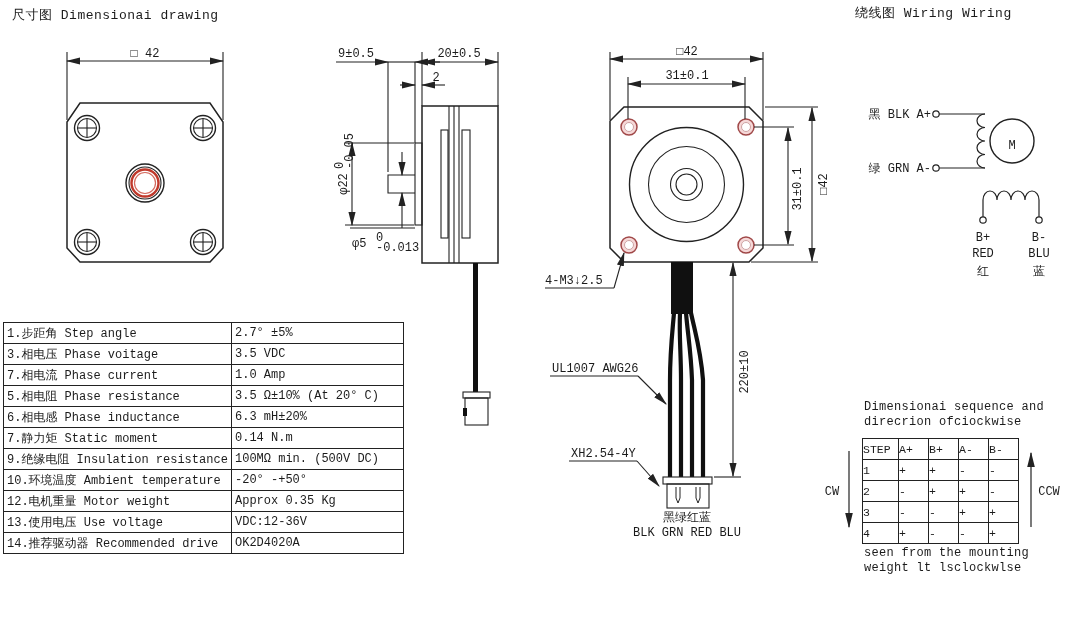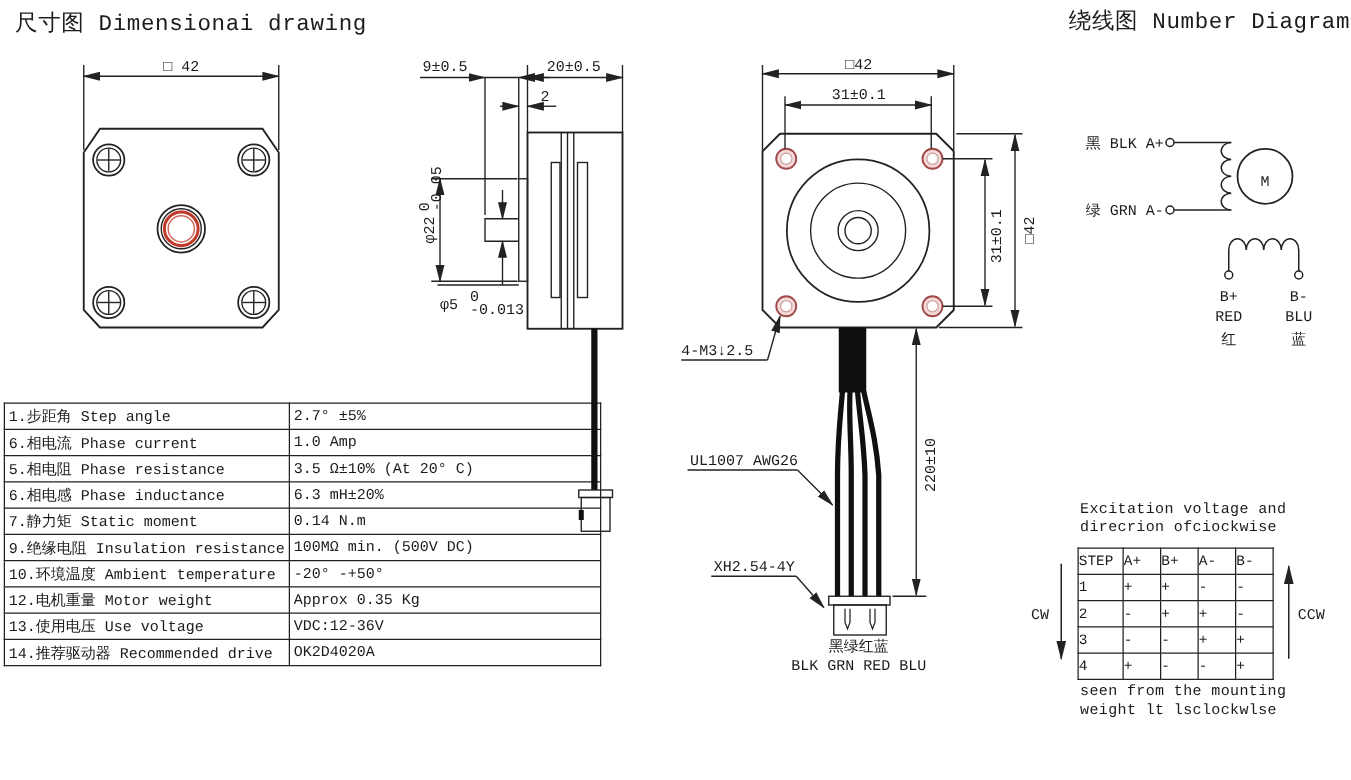--- a/index.html
+++ b/index.html
@@ -1,51 +1,55 @@
 <!DOCTYPE html>
 <html><head>
 <meta charset="utf-8">
 <style>
   *{margin:0;padding:0;box-sizing:border-box}
   html,body{background:#ffffff}
   body{position:relative;width:1081px;height:624px;overflow:hidden;
        font-family:"Liberation Mono","DejaVu Sans Mono",monospace;color:#1b1b1b}
   .abs{position:absolute}
   #drawing{position:absolute;left:0;top:0;pointer-events:none}
-  .title{font-size:18px;letter-spacing:.5px;white-space:nowrap}
+  .title{font-size:13px;letter-spacing:.5px;white-space:nowrap}
   .note{font-size:12px;letter-spacing:.3px;white-space:nowrap}
   table{border-collapse:collapse;background:#fff}
-  #spec{position:absolute;left:3px;top:322px;width:478px;table-layout:fixed}
+  #spec{position:absolute;left:3px;top:322px;width:401px;table-layout:fixed}
   #spec td{border:1.4px solid #222;height:21px;font-size:12px;padding:0 3px;
            white-space:nowrap;overflow:hidden}
   #spec td.c1{width:228px}
   #exc{position:absolute;left:862px;top:438px;width:157px;table-layout:fixed}
   #exc td{border:1.2px solid #222;height:21px;font-size:11.5px;text-align:left;white-space:nowrap}
   #exc td:first-child{width:36px}
   svg text{font-family:"Liberation Mono","DejaVu Sans Mono",monospace;fill:#1b1b1b;font-size:12px}
 </style>
 </head>
 <body>
 
 <div class="abs title" style="left:12px;top:6px">尺寸图 Dimensionai drawing</div>
-<div class="abs title" style="left:855px;top:4px">绕线图 Number Diagram</div>
-
-<div class="abs note" style="left:864px;top:400px">Excitation voltage and</div>
+<div class="abs title" style="left:855px;top:4px">绕线图 Wiring Wiring</div>
+
+<div class="abs note" style="left:864px;top:400px">Dimensionai sequence and</div>
 <div class="abs note" style="left:864px;top:415px">direcrion ofciockwise</div>
 <div class="abs note" style="left:864px;top:546px">seen from the mounting</div>
 <div class="abs note" style="left:864px;top:561px">weight lt lsclockwlse</div>
 
 <table id="spec">
   <tbody>
       <tr>
         <td class="c1">1.步距角 Step angle</td>
         <td class="c2">2.7° ±5%</td>
       </tr>
       <tr>
-        <td class="c1">6.相电流 Phase current</td>
+        <td class="c1">3.相电压 Phase voitage</td>
+        <td class="c2">3.5 VDC</td>
+      </tr>
+      <tr>
+        <td class="c1">7.相电流 Phase current</td>
         <td class="c2">1.0 Amp</td>
       </tr>
       <tr>
         <td class="c1">5.相电阻 Phase resistance</td>
         <td class="c2">3.5 Ω±10% (At 20° C)</td>
       </tr>
       <tr>
         <td class="c1">6.相电感 Phase inductance</td>
         <td class="c2">6.3 mH±20%</td>
       </tr>

